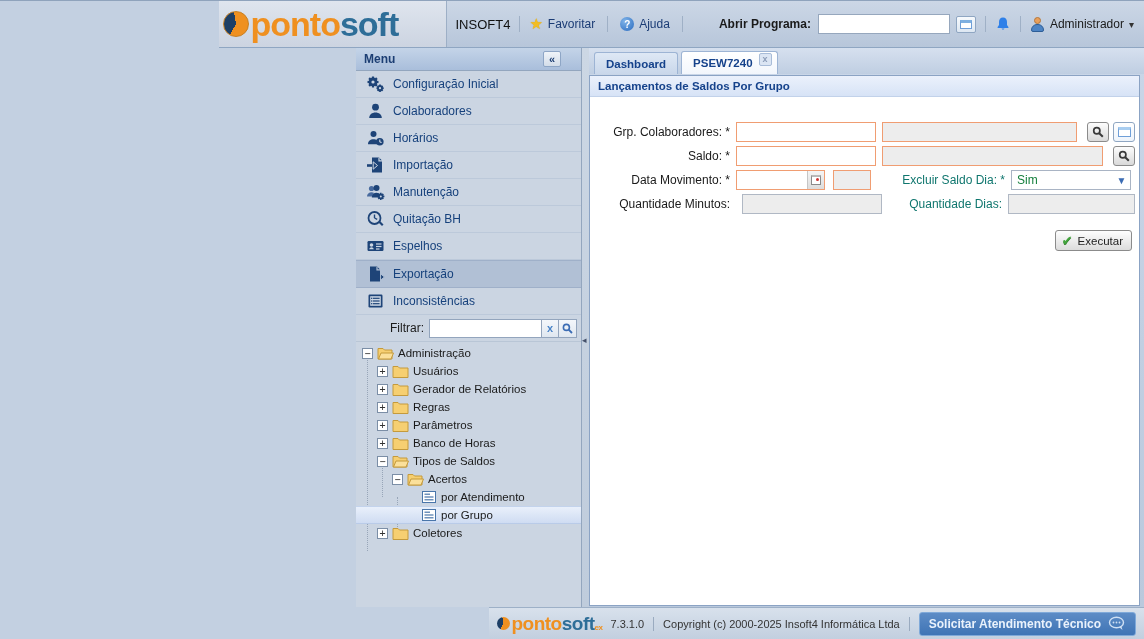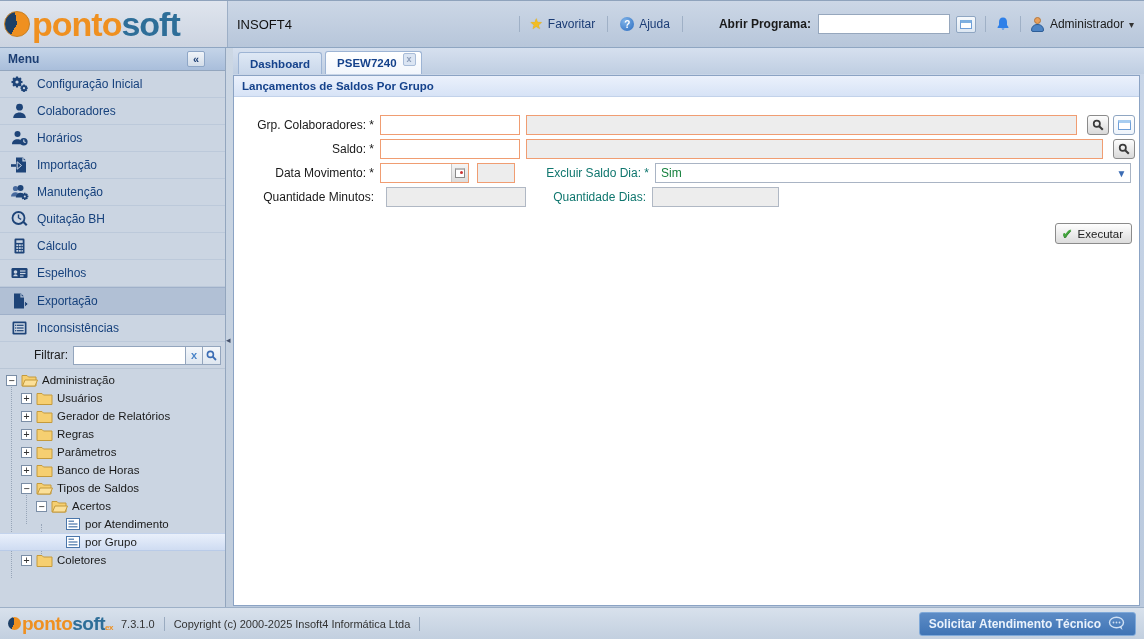--- a/index.html
+++ b/index.html
@@ -1,18 +1,18 @@
 <!DOCTYPE html>
 <html><head>
 <meta charset="utf-8">
 <style>
   * { margin:0; padding:0; box-sizing:border-box; }
   html,body { width:1144px; height:639px; overflow:hidden; }
   body { font-family:"Liberation Sans","DejaVu Sans",sans-serif; font-size:12px; color:#222; background:#c3d0e1; }
-  .app { width:1144px; height:639px; display:flex; flex-direction:column; border-top:1px solid #8fa3bc; }
+  .app { width:1144px; height:639px; display:flex; flex-direction:column; border-top:1px solid #8fa3bc;align-items:flex-end; }
 
   
   .header { height:47px; display:flex; flex:none; background:linear-gradient(#ccd7e6,#b7c6da); border-bottom:1px solid #8fa6c2; }
   .logo-panel { width:228px; flex:none; background:linear-gradient(#dfe5ee,#ccd4e1); border-right:1px solid #9dafc6; display:flex; align-items:center; overflow:hidden; padding-left:4px; }
   .logo { display:flex; align-items:center; white-space:nowrap; font-weight:bold; letter-spacing:-1px; }
   .logo .disc { width:26px; height:26px; border-radius:50%; flex:none; margin-right:2px;
     background:conic-gradient(from 210deg, #1d3f66 0 140deg, #ef9020 140deg 360deg); border:1px solid #c77f22; }
   .logo .ponto { color:#ef9020; font-size:34px; }
   .logo .soft { color:#2e6e98; font-size:34px; }
   .header-right { flex:1; display:flex; align-items:center; padding:0 10px 0 9px; }
@@ -71,21 +71,21 @@
 
   
   .main { flex:1; display:flex; flex-direction:column; min-width:0; background:linear-gradient(#c9d6e8,#bac9dd); }
   .tabstrip { height:26px; flex:none; display:flex; align-items:flex-end; gap:3px; padding:3px 0 0 5px; background:linear-gradient(#d6e0ef,#bfcee2); }
   .mtab { height:22px; padding:0 11px; display:flex; align-items:center; gap:6px; border:1px solid #9db4d4; border-bottom:none; border-radius:3px 3px 0 0; font-weight:bold; font-size:11.5px; color:#15428b; cursor:pointer; background:linear-gradient(#dee8f5,#c9d7ea); }
   .mtab.active { background:linear-gradient(#ffffff,#f2f6fc); height:23px; }
   .tab-close { width:13px; height:13px; margin:-8px -6px 0 0; border:1px solid #a8bcd8; border-radius:2px; background:#dbe5f3; color:#8b9cb8; font-size:9px; line-height:11px; text-align:center; cursor:pointer; }
 
   .content-panel { flex:1; margin:1px 4px 1px 0; border:1px solid #8ba3c4; background:#fff; display:flex; flex-direction:column; min-height:0; }
   .panel-titlebar { height:21px; flex:none; background:linear-gradient(#ebf1fc,#d7e3f6); border-bottom:1px solid #c2d2ea; display:flex; align-items:center; padding:0 8px; font-weight:bold; font-size:11.5px; color:#15428b; }
-  .form-area { flex:1; padding-top:18px; position:relative; }
+  .form-area { flex:1; padding-top:25px; position:relative; }
   .frow { display:flex; align-items:center; height:20px; margin-bottom:4px; padding-right:4px; }
   .flabel { width:146px; flex:none; text-align:right; padding-right:6px; font-size:12px; color:#1a1a1a; }
   .flabel2 { width:125px; flex:none; text-align:right; padding-right:6px; font-size:12px; color:#0f766e; }
   .txt { height:20px; border:1px solid #b0b8c4; background:#fff; padding:0 4px; font:12px "Liberation Sans",sans-serif; }
   .req { border-color:#f09d72; }
   .dis { background:#ededed; }
   .code-input { width:140px; flex:none; }
   .desc-field { flex:1; margin-left:6px; }
   .row-btns { display:flex; gap:4px; margin-left:10px; }
   .sq-btn { width:22px; height:20px; border:1px solid #8b8b8b; border-radius:3px; background:linear-gradient(#fdfdfd,#d9d9d9); display:flex; align-items:center; justify-content:center; cursor:pointer; }
@@ -271,40 +271,20 @@
                   <line x1="8.5" y1="8" x2="11.2" y2="9.4"></line>
                 </g>
                 <path d="M12.5 12.5l3.5 3.5 1.5-1.5-3.5-3.5z" class="navy"></path>
               </svg>
           </span>
           <span class="milab">Quitação BH</span>
         </div>
         <div class="mi">
           <span class="mico">
             <svg width="19" height="18" viewBox="0 0 19 18">
-                <rect x="4.5" y="1.5" width="10" height="15" rx="1.2" class="navy"></rect>
-                <rect x="6.3" y="3.3" width="6.4" height="2.6" fill="#ccd6e3"></rect>
-                <g fill="#ccd6e3">
-                  <rect x="6.3" y="7.4" width="1.9" height="1.7"></rect>
-                  <rect x="8.9" y="7.4" width="1.9" height="1.7"></rect>
-                  <rect x="11.5" y="7.4" width="1.3" height="1.7"></rect>
-                  <rect x="6.3" y="10.2" width="1.9" height="1.7"></rect>
-                  <rect x="8.9" y="10.2" width="1.9" height="1.7"></rect>
-                  <rect x="11.5" y="10.2" width="1.3" height="1.7"></rect>
-                  <rect x="6.3" y="13" width="1.9" height="1.7"></rect>
-                  <rect x="8.9" y="13" width="1.9" height="1.7"></rect>
-                  <rect x="11.5" y="13" width="1.3" height="1.7"></rect>
-                </g>
-              </svg>
-          </span>
-          <span class="milab">Cálculo</span>
-        </div>
-        <div class="mi">
-          <span class="mico">
-            <svg width="19" height="18" viewBox="0 0 19 18">
                 <rect x="1.5" y="4" width="16" height="10" rx="1.2" class="navy"></rect>
                 <circle cx="5.5" cy="8" r="1.8" fill="#ccd6e3"></circle>
                 <path d="M3.2 12.3c.3-1.4 1.2-2.1 2.3-2.1s2 .7 2.3 2.1z" fill="#ccd6e3"></path>
                 <g stroke="#ccd6e3" stroke-width="1.2">
                   <line x1="10" y1="7" x2="15.5" y2="7"></line>
                   <line x1="10" y1="9.5" x2="15.5" y2="9.5"></line>
                   <line x1="10" y1="12" x2="13.5" y2="12"></line>
                 </g>
               </svg>
           </span>

